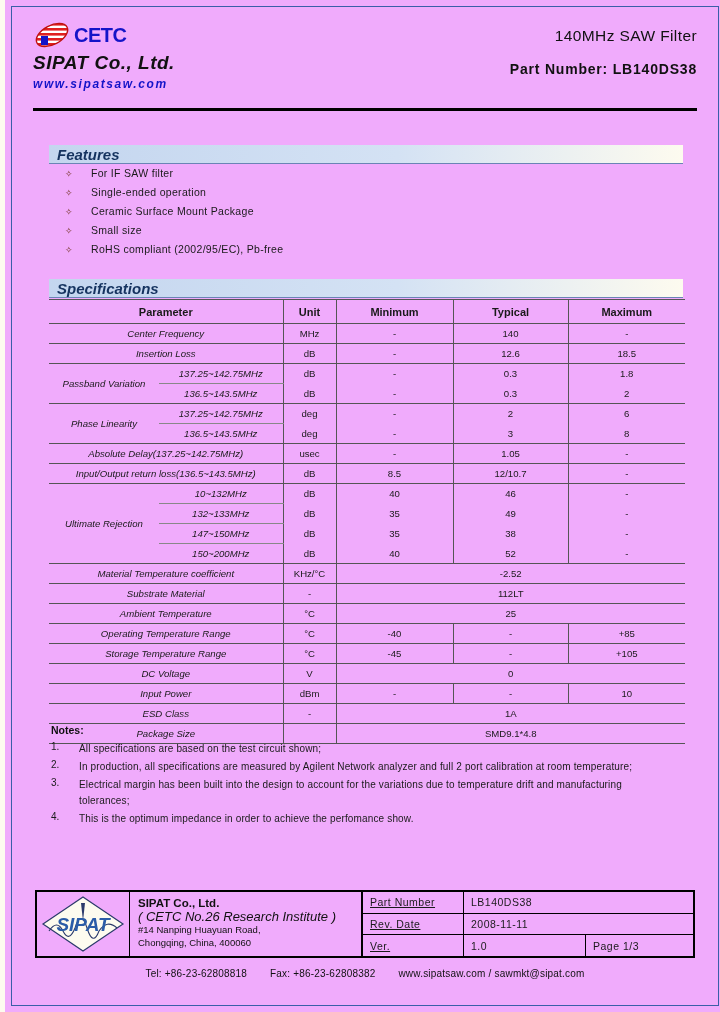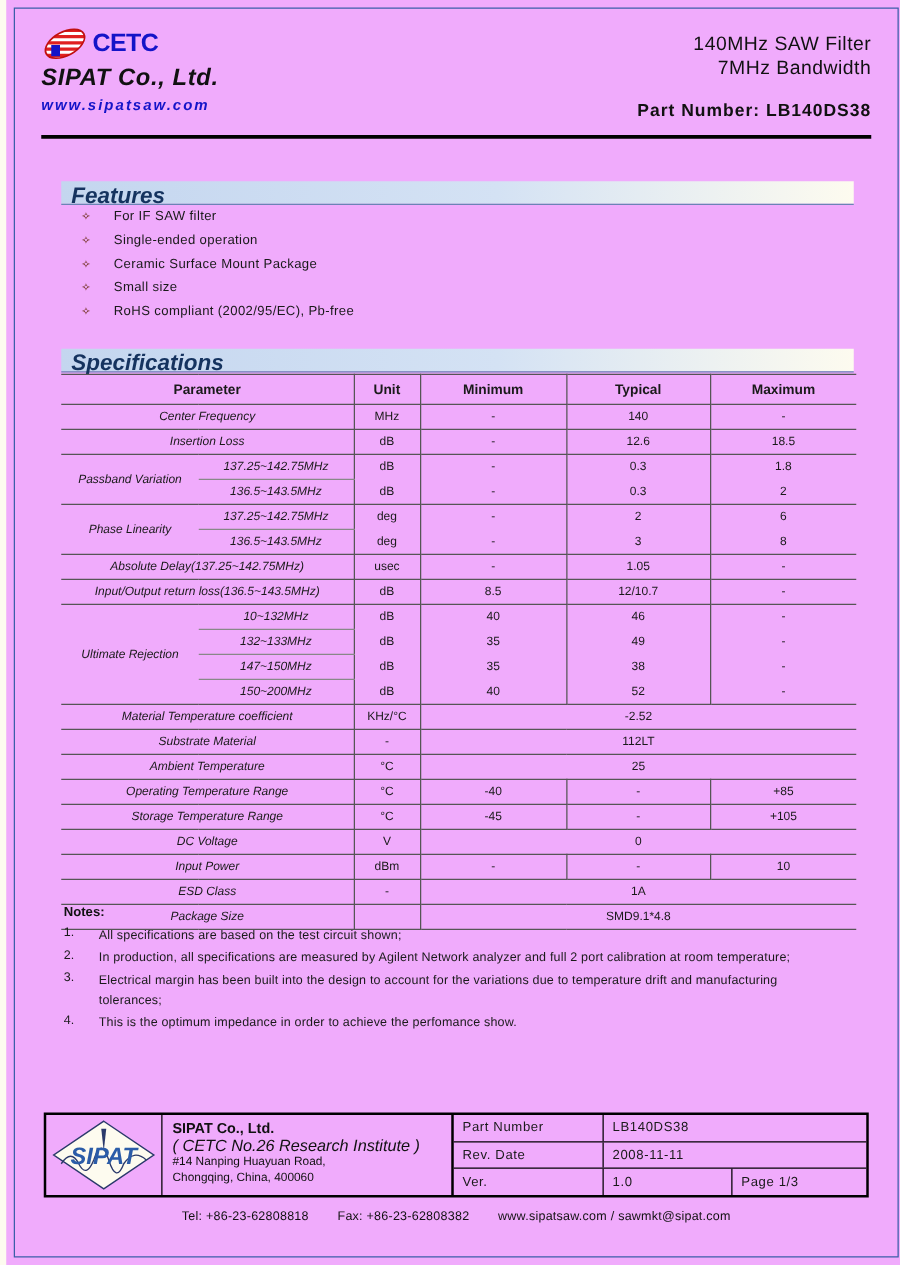--- a/index.html
+++ b/index.html
@@ -125,21 +125,21 @@
     height: 19px;
     background: linear-gradient(to right, #c4d6ef 0%, #d4e2f4 55%, #fdfbef 100%);
     border-bottom: 1px solid #6b84b5;
     box-sizing: border-box;
   }
   .banner span {
     position: absolute;
     left: 8px; top: 1px;
     font-style: italic;
     font-weight: bold;
-    font-size: 18px;
+    font-size: 15px;
     color: #15335f;
   }
 
   
   #features-banner { top: 145px; }
   .features-list {
     position: absolute;
     left: 60px; top: 167px;
     width: 600px;
   }
@@ -267,29 +267,30 @@
     display: flex;
     flex-direction: column;
   }
   .fm-row {
     display: flex;
     flex: 1;
     border-bottom: 1px solid #000;
   }
   .fm-row:last-child { border-bottom: 0; }
   .fm-label {
-    width: 120px;
+    width: 101px;
     flex: none;
     border-right: 1px solid #000;
     display: flex;
     align-items: center;
     padding-left: 7px;
     box-sizing: border-box;
     font-size: 10.5px;
     letter-spacing: 0.5px;
+    text-decoration: underline;
   }
   .fm-val {
     flex: 1;
     display: flex;
     align-items: center;
     padding-left: 7px;
     font-size: 10.5px;
     letter-spacing: 0.5px;
   }
   .fm-val2 {
@@ -344,21 +345,20 @@
         </div>
         <div class="cetc-word">CETC</div>
         <div class="cetc-text">
         </div>
       </div>
       <div class="sipat-name">SIPAT Co., Ltd.</div>
       <div class="sipat-url">www.sipatsaw.com</div>
     </div>
     <div class="hdr-right">
       <div class="hdr-title1">140MHz SAW Filter</div>
-      <div class="hdr-title2">7MHz Bandwidth</div>
       <div class="hdr-part">Part Number: LB140DS38</div>
     </div>
   </div>
   <div class="hdr-rule"></div>
 
   <div class="banner" id="features-banner">
     <span>Features</span>
   </div>
   <div class="features-list">
       <div class="feat-row">

